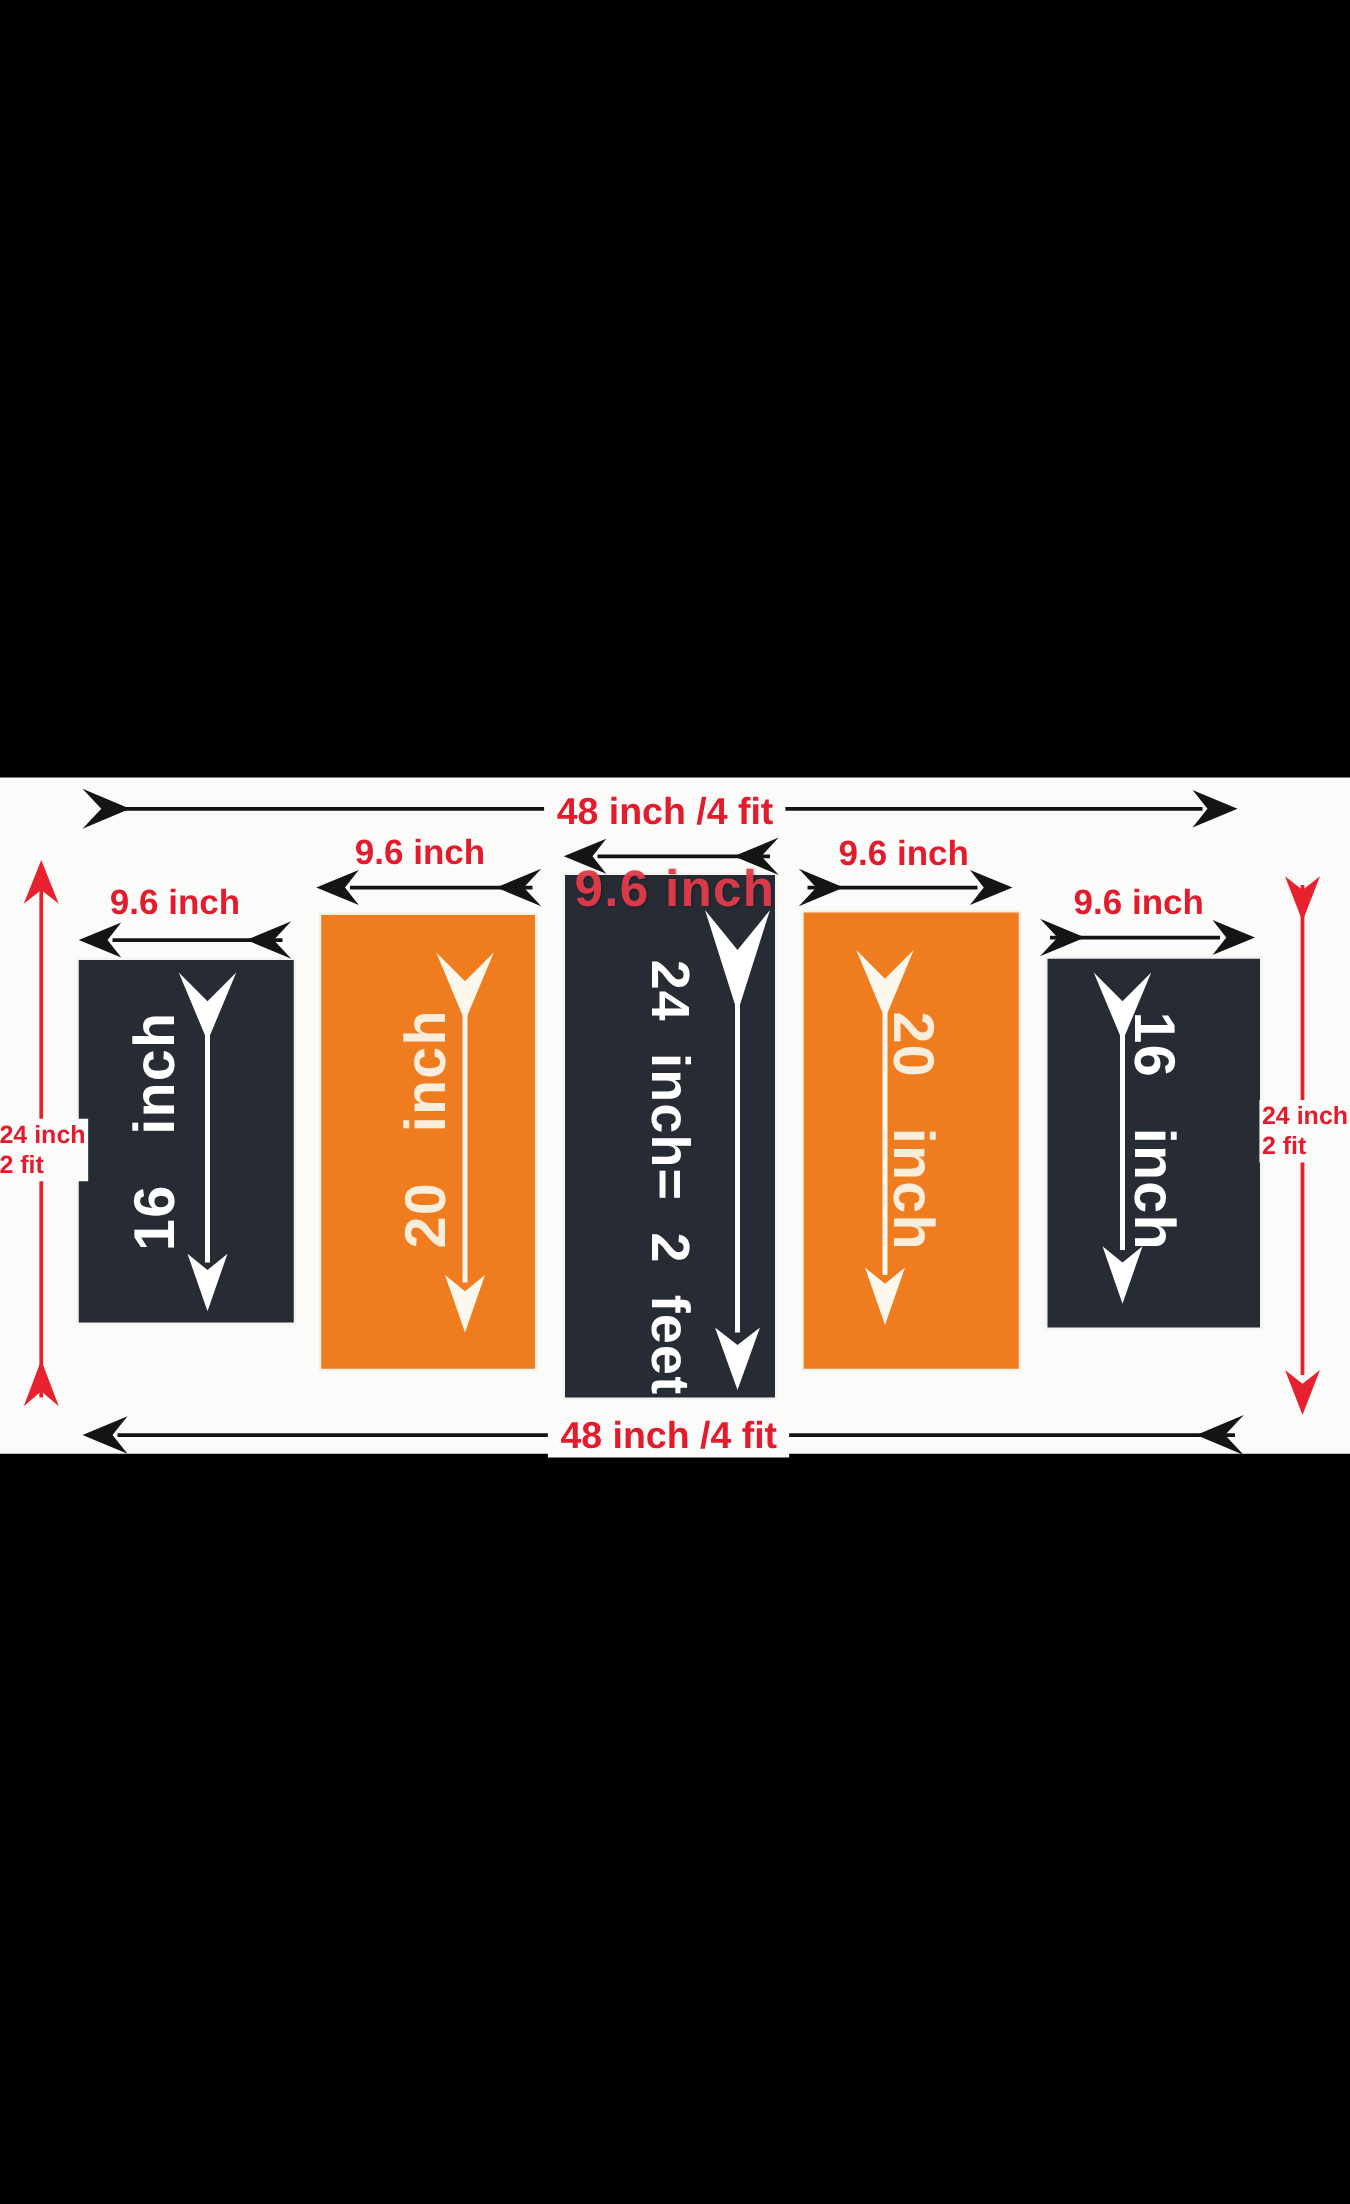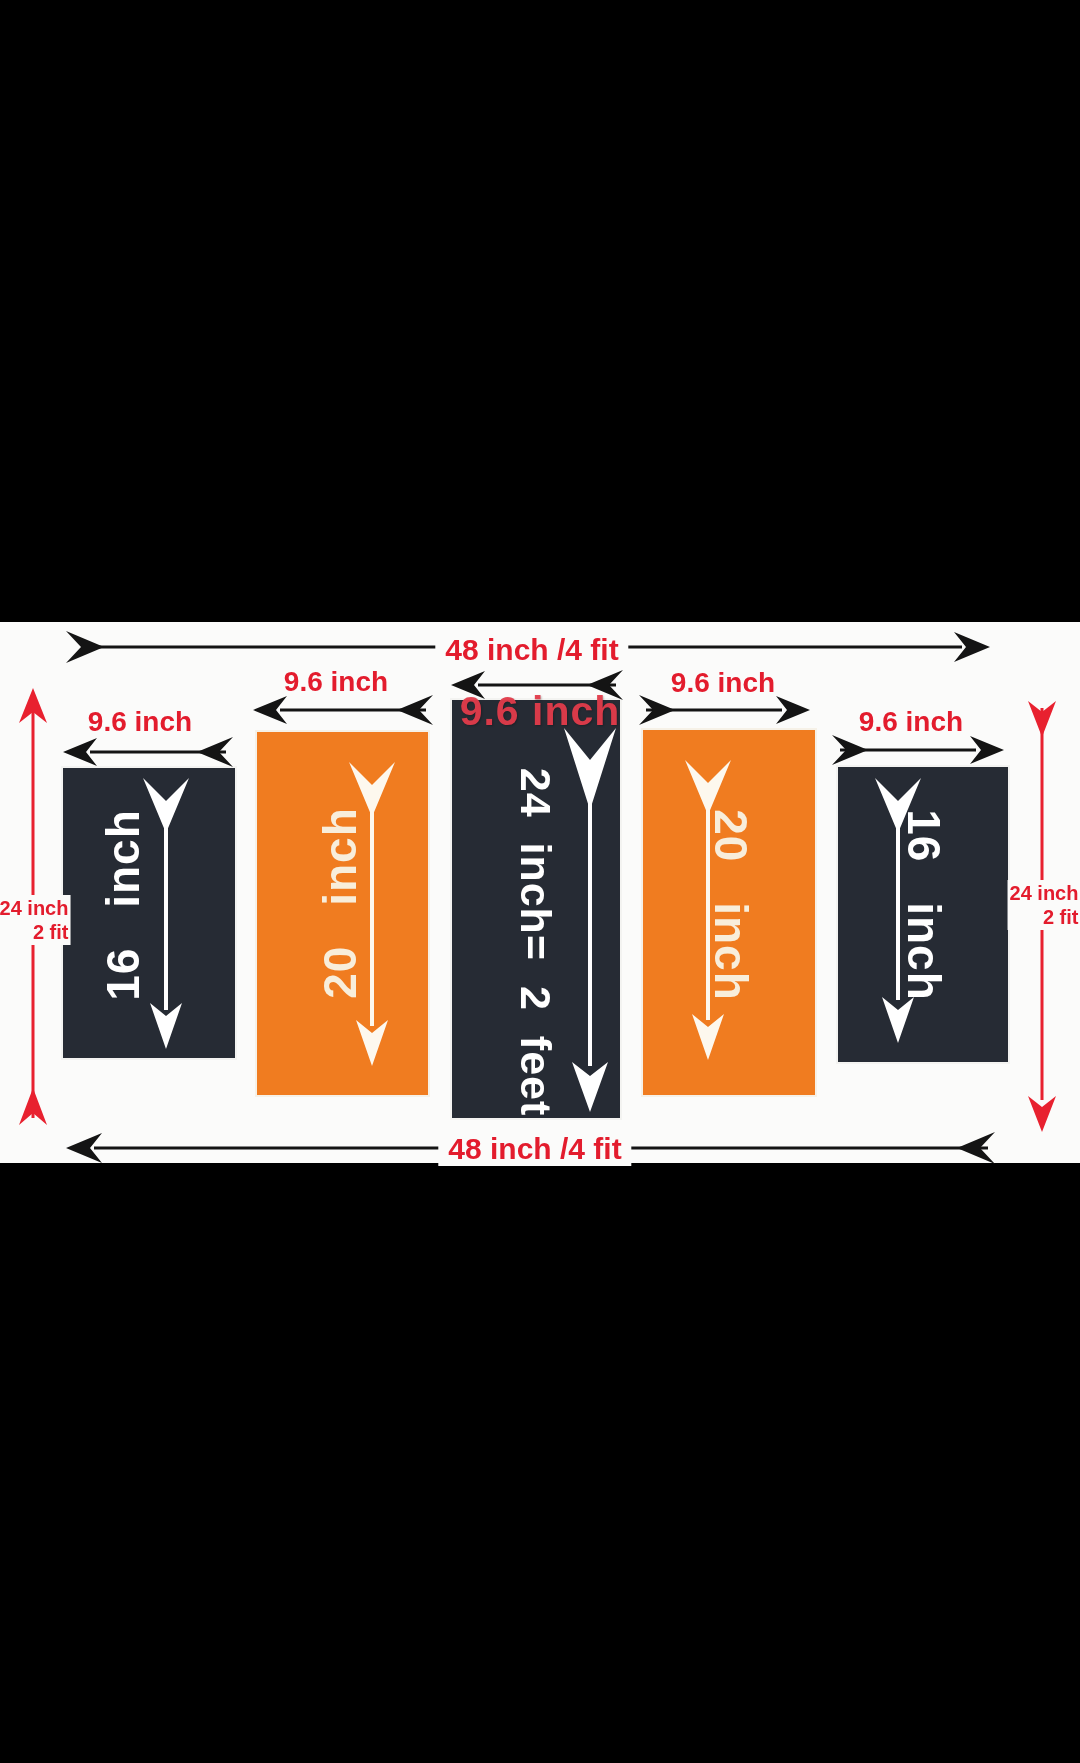--- a/index.html
+++ b/index.html
@@ -31,21 +31,21 @@
   #plabel1{left:123px;top:905px;}
   #plabel2{left:340px;top:903px;}
   #plabel3{left:535px;top:942px;font-size:43px;word-spacing:12px;}
   #plabel4{left:731px;top:905px;}
   #plabel5{left:924px;top:905px;}
   
   svg.overlay{position:absolute;left:0;top:0;z-index:5;}
   
   .dimlabel{
     position:absolute;z-index:6;transform:translate(-50%,-50%);
-    color:#e31c2d;font-weight:bold;white-space:nowrap;text-align:right;
+    color:#e31c2d;font-weight:bold;white-space:nowrap;text-align:left;
   }
   .dimlabel.big{font-size:30px;background:#fbfbfa;padding:0 10px;}
   #topLabel{left:532px;top:650px;}
   #bottomLabel{left:535px;top:1149px;}
   .dimlabel.side{font-size:20px;line-height:24px;background:#fbfbfa;padding:1px 2px;}
   #leftLabel{left:34px;top:920px;}
   #rightLabel{left:1044px;top:905px;}
   .dimlabel.width{font-size:28px;}
   #w1{left:140px;top:722px;}
   #w2{left:336px;top:682px;}

